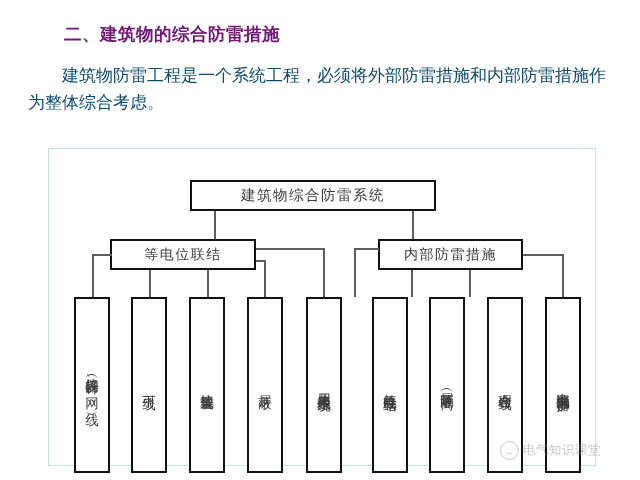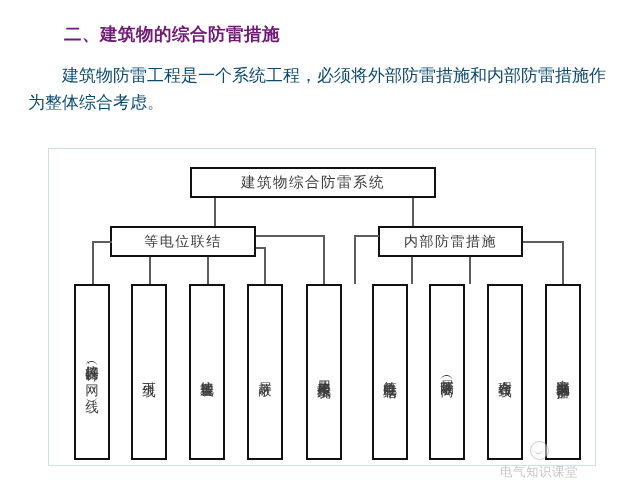--- a/index.html
+++ b/index.html
@@ -51,21 +51,21 @@
     top: 148px;
     width: 548px;
     height: 318px;
     border: 1.5px solid #c8e3e0;
     background: #ffffff;
     box-sizing: border-box;
   }
 
   .stage {
     position: absolute;
-    left: 0; top: 4px;
+    left: 0; top: 17px;
     width: 640px;
     height: 384px;
     pointer-events: none;
     border-radius: 7px;
   }
   .stage > * { pointer-events: auto; }
 
   
   .node {
     position: absolute;
@@ -118,21 +118,20 @@
 
   
   .watermark {
     position: absolute;
     left: 500px;
     top: 441px;
     display: flex;
     align-items: center;
     gap: 4px;
     opacity: 0.5;
-    flex-direction: column;
   }
   .wm-logo {
     width: 17px; height: 17px;
     border-radius: 50%;
     border: 1.3px solid #9a9a9a;
     position: relative;
     background: #fdfdfd;
   }
   .wm-logo::before {
     content: "";

